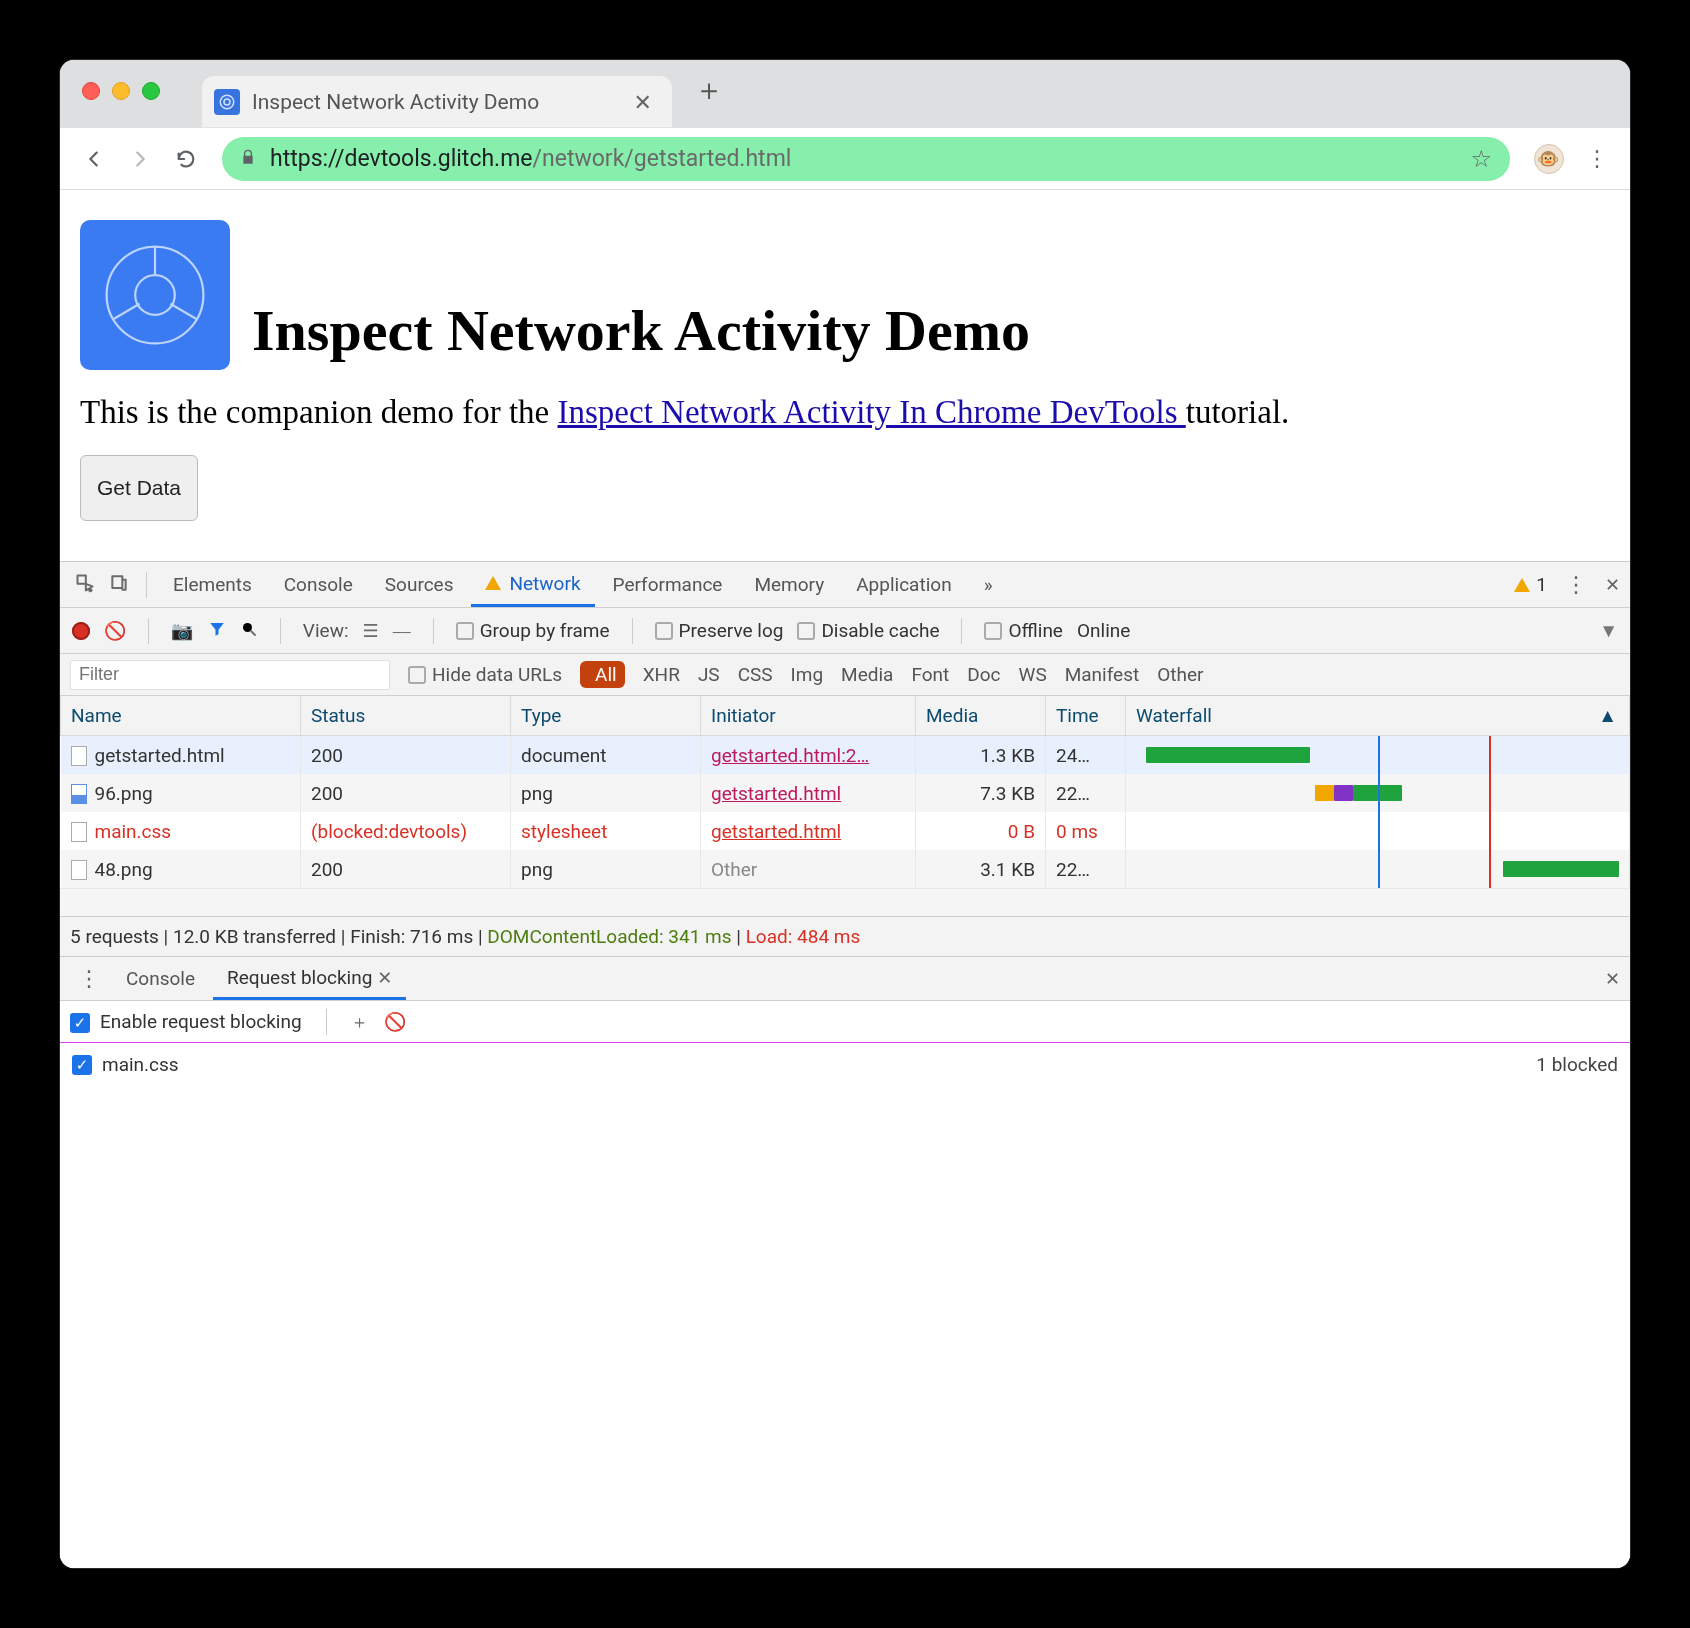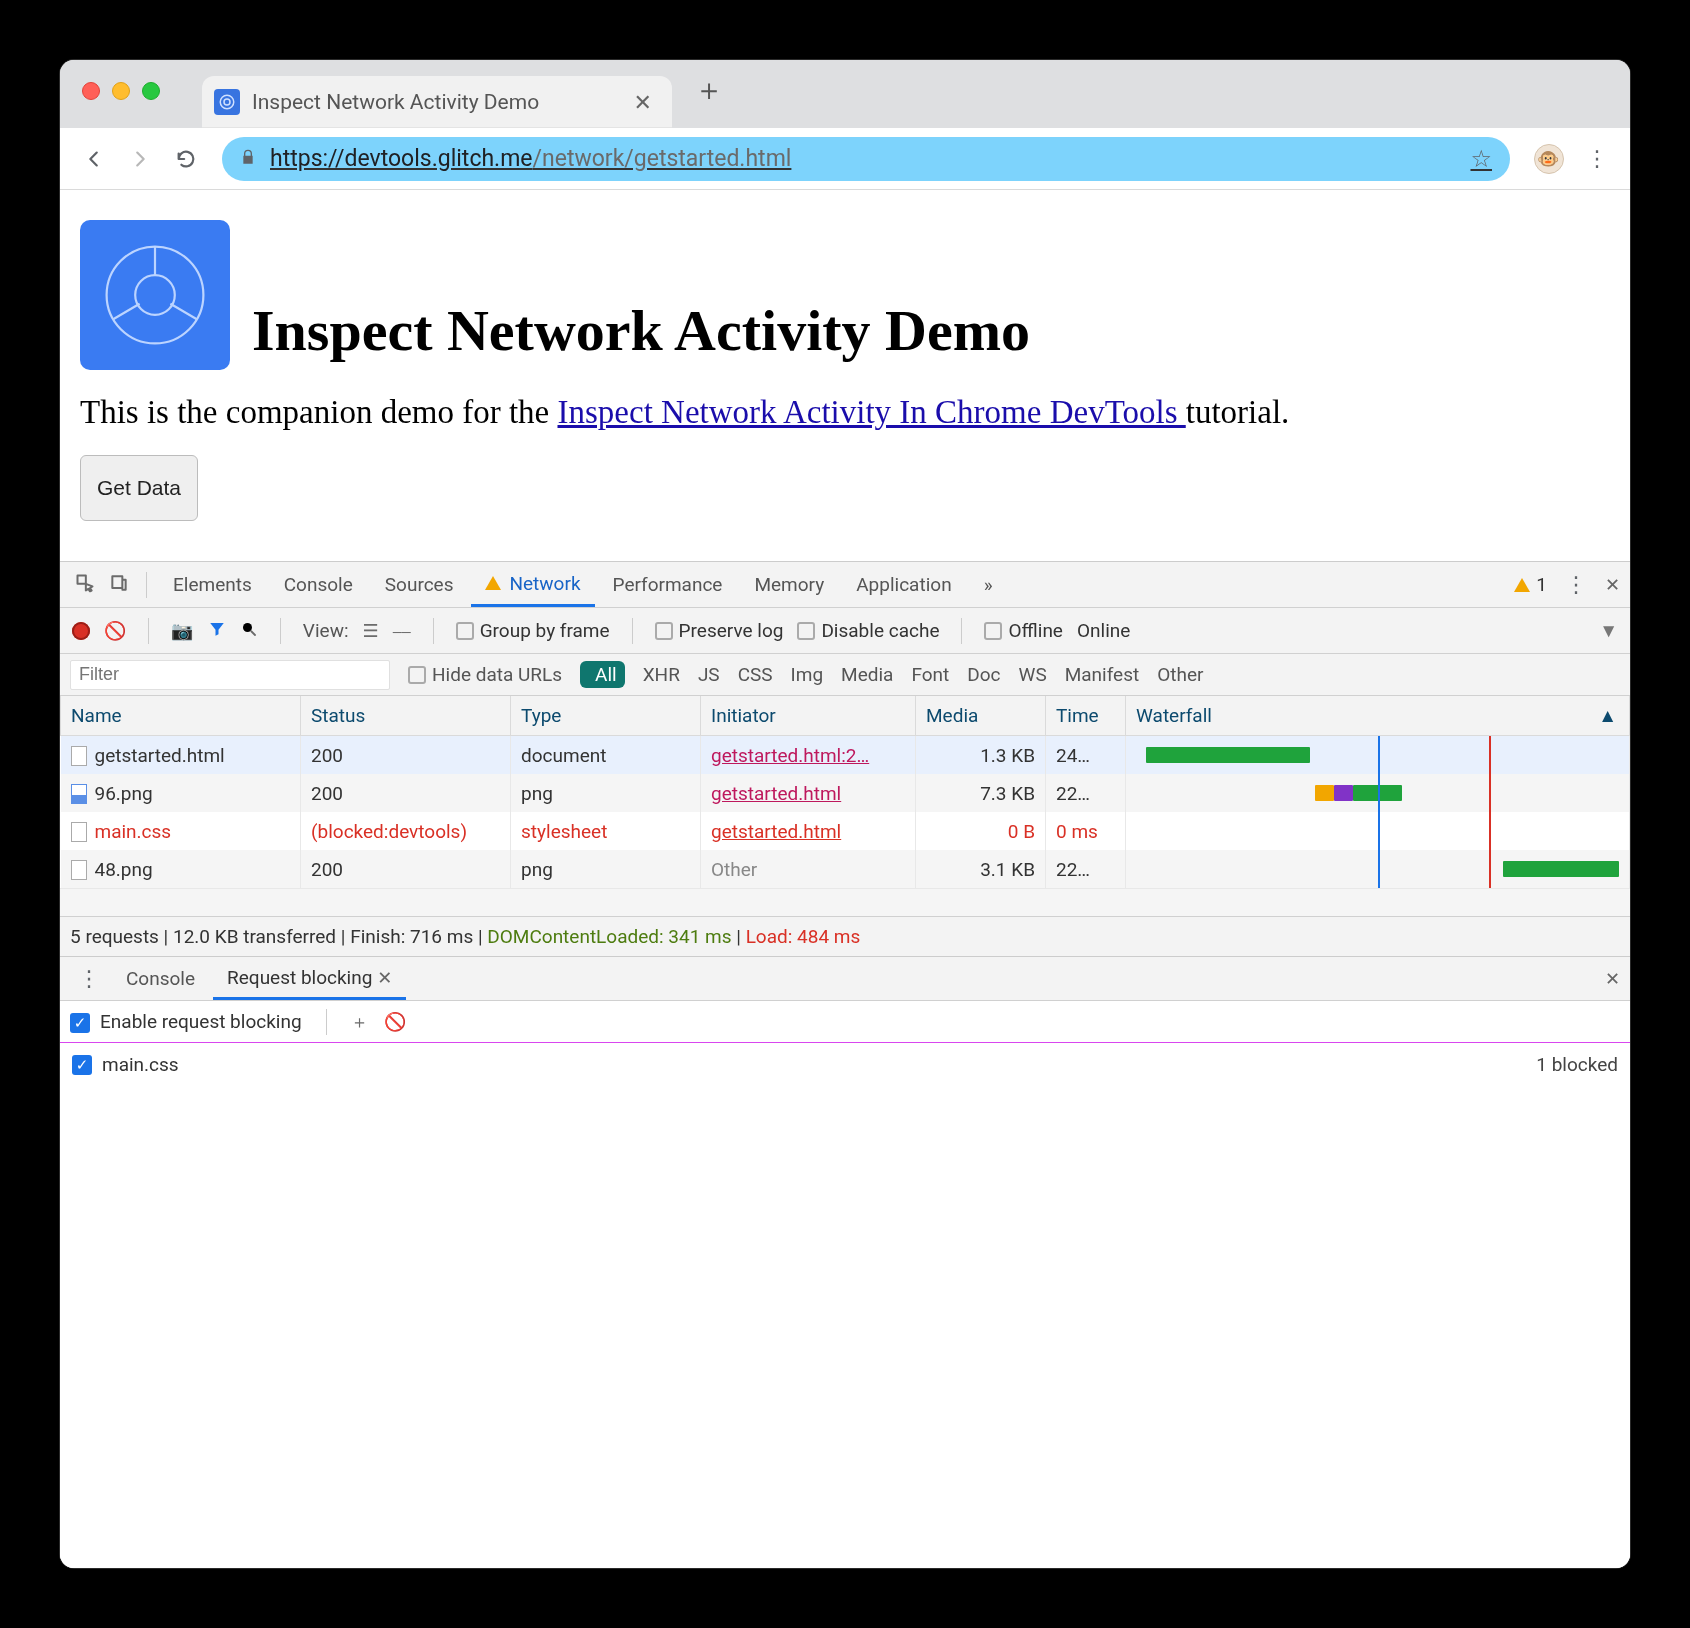--- a/index.html
+++ b/index.html
@@ -34,21 +34,21 @@
     display:flex;align-items:center;justify-content:center;margin-right:12px;
   }
   .favicon svg{width:18px;height:18px;}
   .tab-title { font-size:21px; color:#555; flex:1; }
   .tab-x { font-size:22px; color:#666; padding:0 6px; }
   .new-tab { font-size:30px; color:#555; padding:0 22px; align-self:center; margin-bottom:8px;}
   
   .toolbar { height:62px; background:#fff; border-bottom:1px solid #dadada; display:flex; align-items:center; padding:0 14px; gap:6px;}
   .tb-btn { width:40px; height:40px; display:flex; align-items:center; justify-content:center; color:#5f6368; font-size:26px; border-radius:50%;}
   .tb-btn.dis { color:#b8b8b8; }
-  .urlbar { flex:1; height:44px; background:#7dd3fc; border-radius:22px; display:flex; align-items:center; padding:0 18px; margin:0 10px;text-decoration:underline;}
+  .urlbar { flex:1; height:44px; background:#86efac; border-radius:22px; display:flex; align-items:center; padding:0 18px; margin:0 10px;}
   .urlbar .lock { color:#5f6368; margin-right:14px; font-size:18px;}
   .url-host { color:#202124; font-size:23px;}
   .url-path { color:#6a6a6a; font-size:23px;}
   .star { color:#5f6368; font-size:24px;}
   .avatar { width:30px;height:30px;border-radius:50%;background:#f0e4d6;border:1px solid #d6c4ae; margin:0 8px; display:flex;align-items:center;justify-content:center;font-size:18px;}
   .kebab { font-size:22px; color:#5f6368; padding:0 8px;}
   
   .page { padding:30px 20px 40px 20px; font-family: Georgia, "Times New Roman", serif; color:#000;}
   .page-head { display:flex; align-items:flex-end; }
   .page-logo { width:150px;height:150px;border-radius:10px;background:#3a7bf2;margin-right:22px; display:flex;align-items:center;justify-content:center;}
@@ -74,21 +74,21 @@
   .nb-i{color:#6b6b6b;font-size:18px;}
   .nb-i.blue{color:#1a73e8;}
   .nb-label{color:#555;}
   .chk{width:18px;height:18px;border:2px solid #aaa;border-radius:3px;display:inline-block;margin-right:6px;vertical-align:-3px;}
   .net-bar .spacer{flex:1;}
   .chev{color:#777;}
   
   .filter-row{height:42px;background:#f3f3f3;border-bottom:1px solid #d0d0d0;display:flex;align-items:center;padding:0 10px;gap:18px;}
   .filter-input{width:320px;height:30px;background:#fff;border:1px solid #e0e0e0;border-radius:2px;padding:0 8px;font-size:18px;color:#888;}
   .pill{padding:2px 8px;border-radius:6px;}
-  .pill.active{background:#0f766e;color:#fff;padding-left:15px;}
+  .pill.active{background:#c2410c;color:#fff;padding-left:15px;}
   .filter-row span{color:#555;}
   
   .net-table{border-collapse:collapse;width:100%;font-size:19px;}
   .net-table th{background:#f3f3f3;border:1px solid #dadada;border-top:none;text-align:left;font-weight:400;color:#0c4a6e;padding:8px 10px;}
   .net-table th:last-child{position:relative;}
   .sort-arrow{position:absolute;right:12px;}
   .net-table td{border-right:1px solid #e8e8e8;padding:6px 10px;vertical-align:middle;white-space:nowrap;}
   .net-table tbody tr:nth-child(odd){background:#fff;}
   .net-table tbody tr:nth-child(even){background:#f5f5f5;}
   .net-table tbody tr.sel{background:#e8f0fd !important;}

